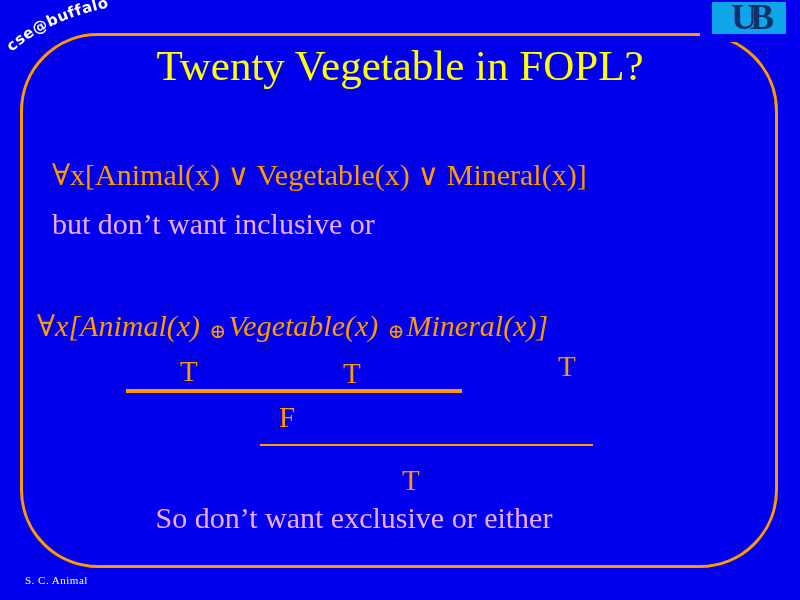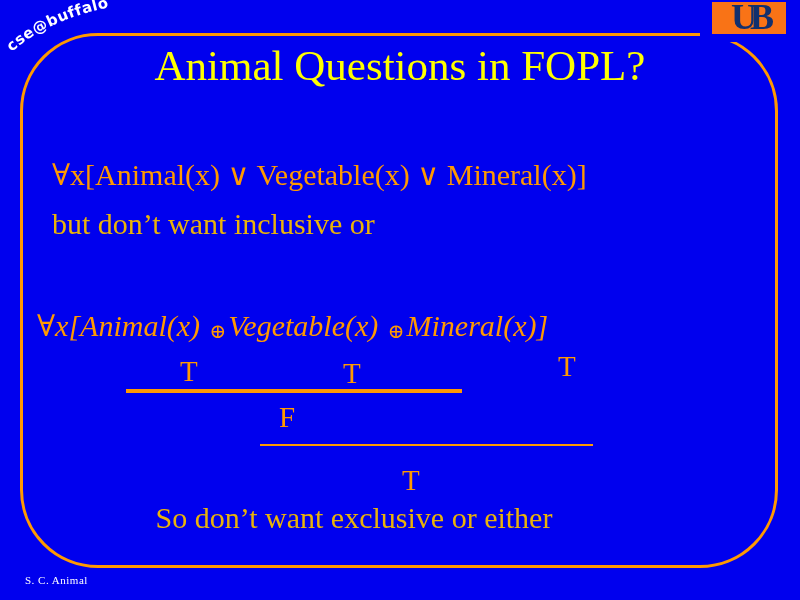--- a/index.html
+++ b/index.html
@@ -55,21 +55,21 @@
     letter-spacing: 0.5px;
   }
 
   
   #ub-logo {
     position: absolute;
     left: 712px;
     top: 2px;
     width: 74px;
     height: 32px;
-    background: #f97316;
+    background: #0ea5e9;
   }
   #ub-logo .ub-text {
     position: absolute;
     left: 0;
     top: -5px;
     width: 74px;
     text-align: center;
     font-family: "Liberation Serif", "DejaVu Serif", serif;
     font-weight: bold;
     font-size: 36px;
@@ -91,21 +91,21 @@
     white-space: nowrap;
   }
 
   
   .line {
     position: absolute;
     white-space: nowrap;
     line-height: 1;
   }
   .orange { color: #ff9900; }
-  .white  { color: #eab308; }
+  .white  { color: #f0abfc; }
 
   #formula1 {
     left: 52px;
     top: 160px;
     font-size: 30px;
   }
   #note1 {
     left: 52px;
     top: 209px;
     font-size: 30px;
@@ -188,21 +188,21 @@
     </defs>
     <text>
       <textPath href="#arcpath" startOffset="0">cse@buffalo</textPath>
     </text>
   </svg>
 
   <div id="ub-logo">
     <div class="ub-text">UB</div>
   </div>
 
-  <div id="title">Animal Questions in FOPL?</div>
+  <div id="title">Twenty Vegetable in FOPL?</div>
 
   <div class="line orange" id="formula1"><span>∀x[Animal(x) </span><span>∨</span><span> Vegetable(x) </span><span>∨</span><span> Mineral(x)]</span></div>
 
   <div class="line white" id="note1">but don’t want inclusive or</div>
 
   <div class="line orange" id="formula2"><span>∀x[Animal(x) </span><span class="xor">⊕</span><span>Vegetable(x) </span><span class="xor">⊕</span><span>Mineral(x)]</span></div>
 
   <div class="tv" id="t1">T</div>
   <div class="tv" id="t2">T</div>
   <div class="tv" id="t3">T</div>

